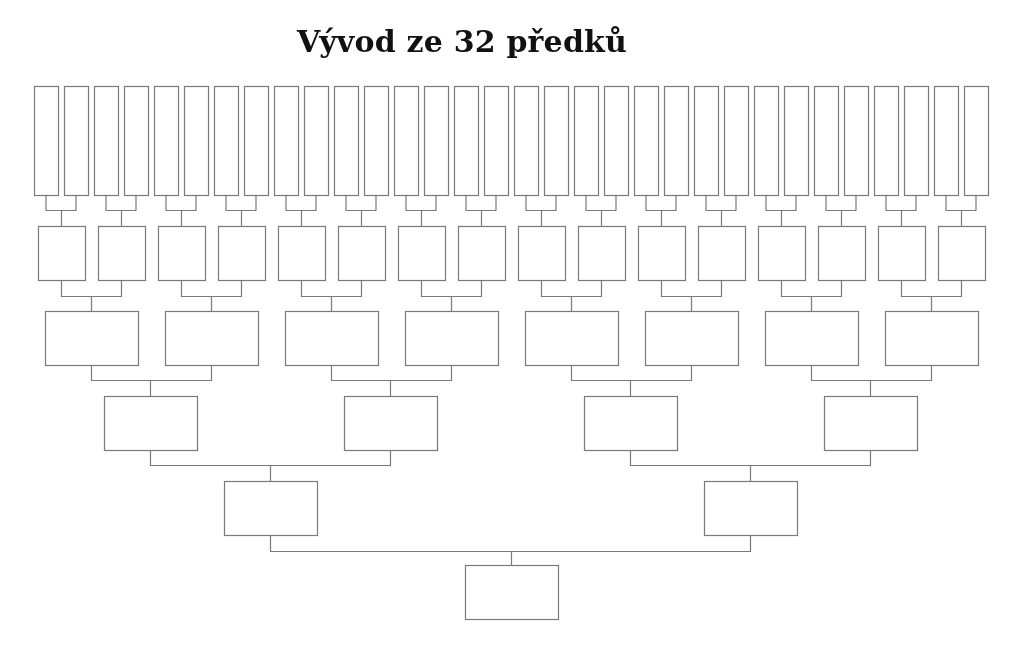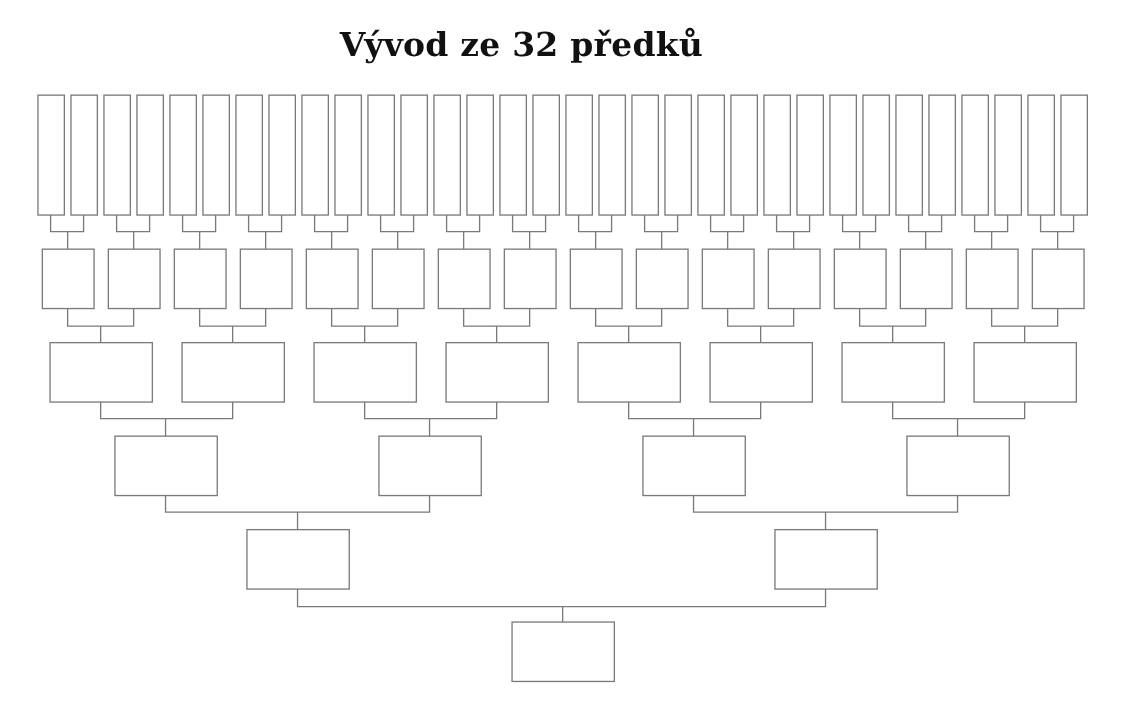--- a/index.html
+++ b/index.html
@@ -3,21 +3,20 @@
 <meta charset="utf-8">
 <style>
   html, body { margin: 0; padding: 0; background: #ffffff; }
   body { width: 1024px; height: 647px; position: relative; overflow: hidden; }
   .title {
     position: absolute; left: 0; top: 24px; width: 924px;
     text-align: center;
     font-family: "DejaVu Serif", "Liberation Serif", serif;
     font-weight: bold; font-size: 30px; color: #111111;
     letter-spacing: 0.2px;
-    padding-left: 12px;
   }
   svg { position: absolute; left: 0; top: 0; }
   .box { fill: #ffffff; stroke: #7a7a7a; stroke-width: 1.2; }
   .conn { fill: none; stroke: #7a7a7a; stroke-width: 1.2; }
 </style>
 </head>
 <body>
 
 <div class="title">Vývod ze 32 předků</div>
 

